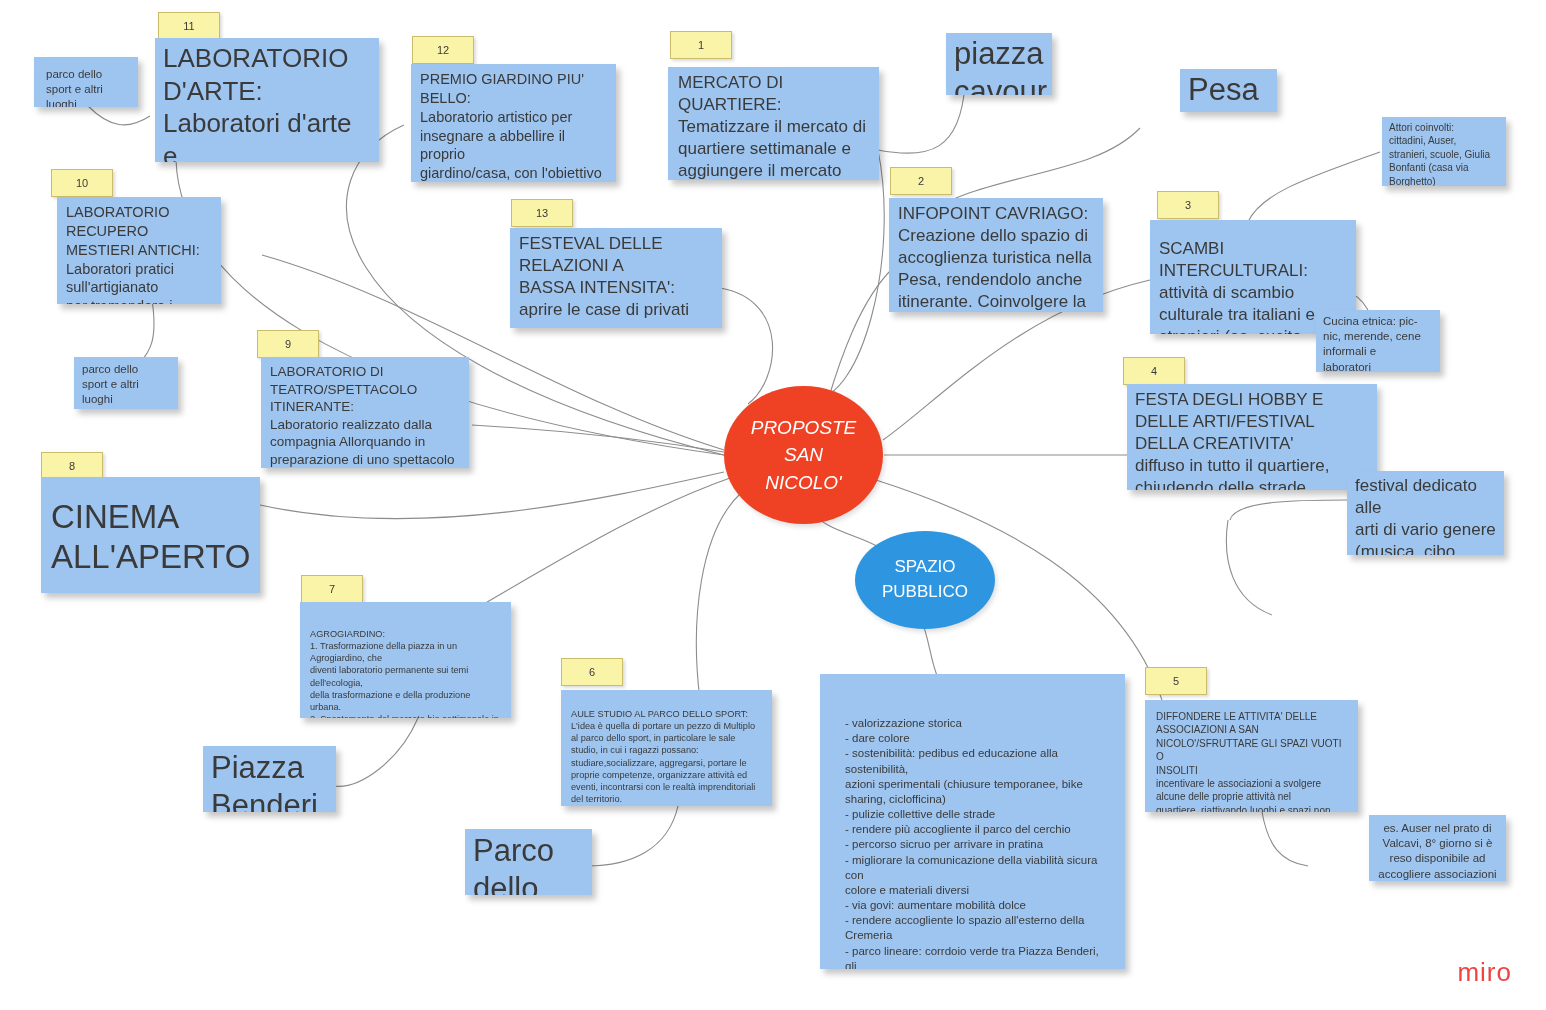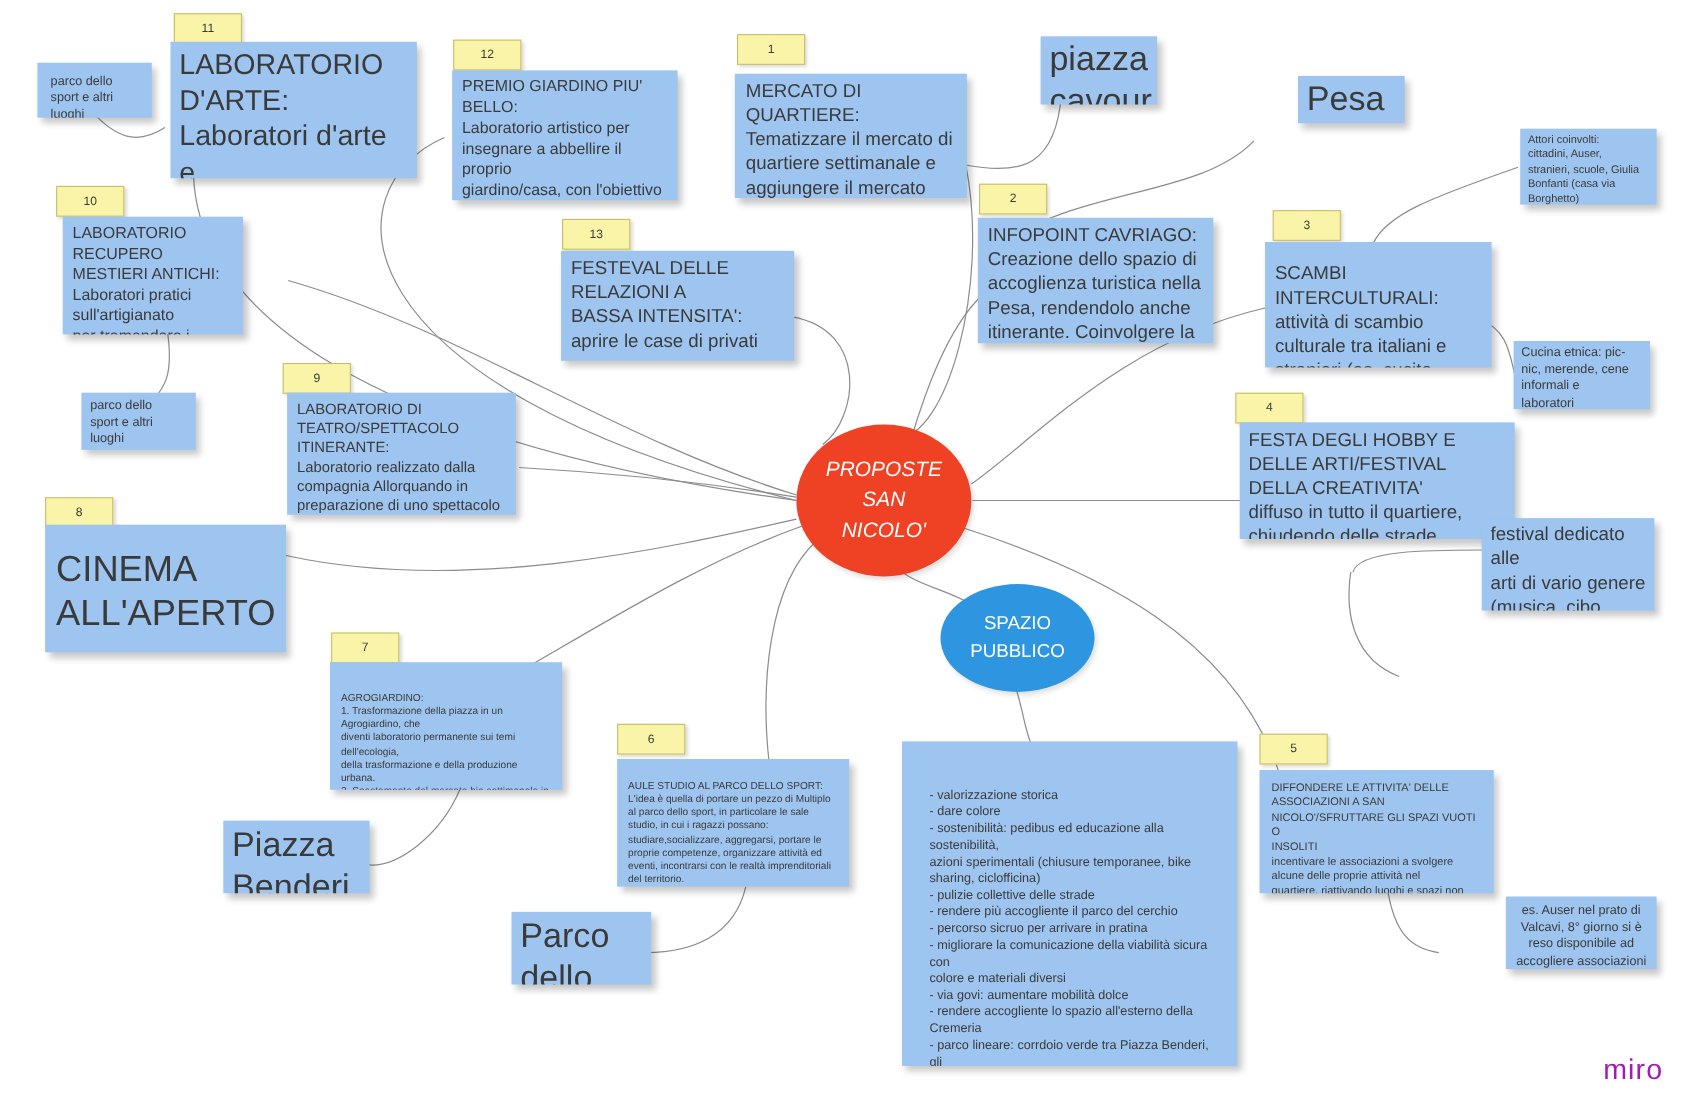--- a/index.html
+++ b/index.html
@@ -65,21 +65,21 @@
     box-shadow:2px 3px 5px rgba(0,0,0,0.13);
   }
   #hub-main { background:#ef4123; font-size:19px;font-style:italic; }
   #hub-sub  { background:#2e95e0; font-size:17px; }
 
   
   #watermark {
     position:absolute;
     right:34px; bottom:22px;
     font-size:26px;
-    color:#a21caf;
+    color:#ef4444;
     letter-spacing:1px;
   }
 </style>
 </head>
 <body>
 
 <div id="board">
 
   <svg id="edges" viewBox="0 0 1546 1010">
 
@@ -225,21 +225,21 @@
 Pesa, rendendolo anche
 itinerante. Coinvolgere la
 scuola e gli studenti.</div>
 
   <div class="note l" style="left:1150px; top:220px; width:206px; height:114px; padding:18px 9px;">SCAMBI INTERCULTURALI:
 attività di scambio
 culturale tra italiani e
 stranieri (es. cucito, cucina,
 storie).</div>
 
-  <div class="note micro" style="left:1376px; top:310px; width:124px; height:62px; padding:4px 7px;">Cucina etnica: pic-
+  <div class="note micro" style="left:1316px; top:310px; width:124px; height:62px; padding:4px 7px;">Cucina etnica: pic-
 nic, merende, cene
 informali e
 laboratori</div>
 
   <div class="note l" style="left:510px; top:228px; width:212px; height:100px; padding:5px 9px;">FESTEVAL DELLE RELAZIONI A
 BASSA INTENSITA':
 aprire le case di privati per
 creare eventi sul tema della
 lentezza e sostenibilità</div>
 

